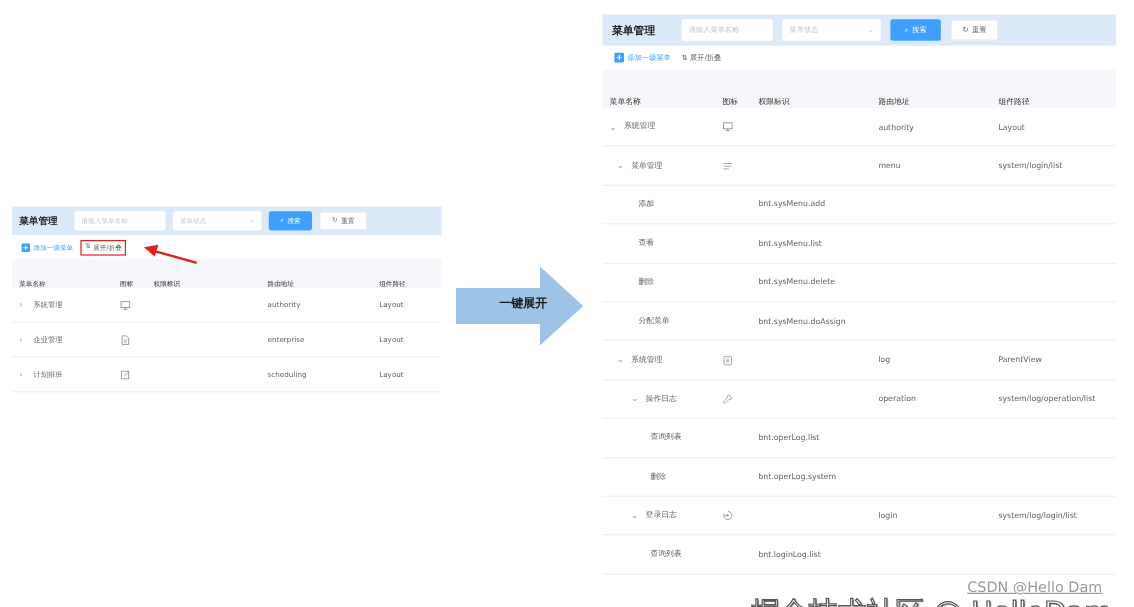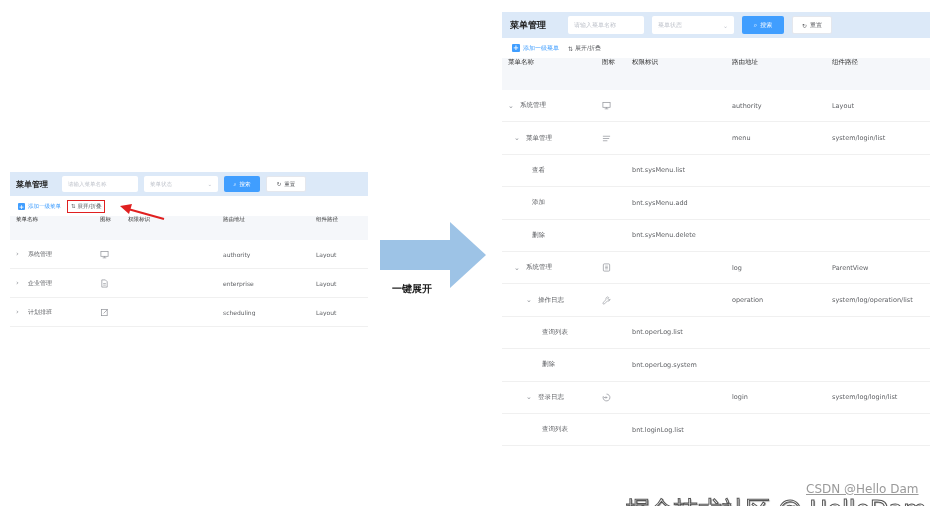--- a/index.html
+++ b/index.html
@@ -50,21 +50,21 @@
   .plus-box {
     background: #409eff; color: #fff; font-weight: bold; display: inline-flex; align-items: center;
     justify-content: center; border-radius: 1px;
   }
   .panel-left .plus-box { width: 7px; height: 7px; font-size: 6px; }
   .panel-right .plus-box { width: 8px; height: 8px; font-size: 7px; }
   .expand-link { color: #606266; display: flex; align-items: center; gap: 2px; white-space: nowrap; padding: 2px 3px; }
   .highlight { border: 1.5px solid #e02020; }
 
   .thead {
-    display: flex; align-items: flex-start; background: #f5f7fa; color: #333;
+    display: flex; align-items: flex-end; background: #f5f7fa; color: #333;
   }
   .panel-left .thead { height: 24px; font-size: 5.5px; }
   .panel-right .thead { height: 32px; font-size: 6.5px; }
   .row { display: flex; align-items: center; border-bottom: 1px solid #f0f0f0; }
   .panel-left .row { height: 29px; font-size: 6px; }
   .panel-right .row { height: 32.4px; font-size: 6.5px; }
   .cell { white-space: nowrap; overflow: hidden; display: flex; align-items: center; gap: 4px; }
 
   
   .panel-left .c-name { width: 90px; padding-left: 6px; }
@@ -82,22 +82,22 @@
   .chev { color: #909399; display: inline-block; width: 8px; font-size: 7px; }
   .icon-svg { width: 9px; height: 9px; }
   .lvl1 { padding-left: 12px !important; }
   .lvl2 { padding-left: 30px !important; }
   .lvl3 { padding-left: 40px !important; }
   .lvl2b { padding-left: 24px !important; }
 
   .arrow-red { position: absolute; left: 118px; top: 202px; width: 50px; height: 22px; }
   .big-arrow { position: absolute; left: 380px; top: 222px; width: 106px; height: 66px; }
   .big-arrow-label {
-    position: absolute; left: 392px; top: 246px; width: 64px; text-align: left;
-    font-size: 10px; color: #1a1a1a; font-weight: bold; margin-top: 36px;
+    position: absolute; left: 392px; top: 246px; width: 64px; text-align: right;
+    font-size: 10px; color: #1a1a1a; font-weight: bold;
   }
   .wm1 {
     position: absolute; left: 626px; top: 458px; font-size: 24px; color: #fff;
     -webkit-text-stroke: 1px #555; text-shadow: 1px 1px 1px #888; white-space: nowrap; margin-top: 36px;
   }
   .wm2 {
     position: absolute; left: 806px; top: 482px; font-size: 12px; color: #9a9a9a; white-space: nowrap; text-decoration: underline;
   }
 </style>
 </head>
@@ -263,37 +263,44 @@
           <line x1="1" y1="5" x2="8" y2="5" stroke="#909399" stroke-width="0.8"></line>
           <line x1="1" y1="7.5" x2="6" y2="7.5" stroke="#909399" stroke-width="0.8"></line>
         </svg>
       </div>
     <div class="cell c-perm"></div>
     <div class="cell c-route">menu</div>
     <div class="cell c-comp">system/login/list</div>
   </div>
 
   <div class="row">
+    <div class="cell c-name lvl2">添加</div>
+    <div class="cell c-icon"></div>
+    <div class="cell c-perm">bnt.sysMenu.add</div>
+    <div class="cell c-route"></div>
+    <div class="cell c-comp"></div>
+  </div>
+  <div class="row">
     <div class="cell c-name lvl2">查看</div>
     <div class="cell c-icon"></div>
     <div class="cell c-perm">bnt.sysMenu.list</div>
     <div class="cell c-route"></div>
     <div class="cell c-comp"></div>
   </div>
   <div class="row">
-    <div class="cell c-name lvl2">添加</div>
-    <div class="cell c-icon"></div>
-    <div class="cell c-perm">bnt.sysMenu.add</div>
-    <div class="cell c-route"></div>
-    <div class="cell c-comp"></div>
-  </div>
-  <div class="row">
     <div class="cell c-name lvl2">删除</div>
     <div class="cell c-icon"></div>
     <div class="cell c-perm">bnt.sysMenu.delete</div>
+    <div class="cell c-route"></div>
+    <div class="cell c-comp"></div>
+  </div>
+  <div class="row">
+    <div class="cell c-name lvl2">分配菜单</div>
+    <div class="cell c-icon"></div>
+    <div class="cell c-perm">bnt.sysMenu.doAssign</div>
     <div class="cell c-route"></div>
     <div class="cell c-comp"></div>
   </div>
 
   <div class="row">
     <div class="cell c-name lvl1">
         <span class="chev">⌄</span>
         <span>系统管理</span>
       </div>
     <div class="cell c-icon">

